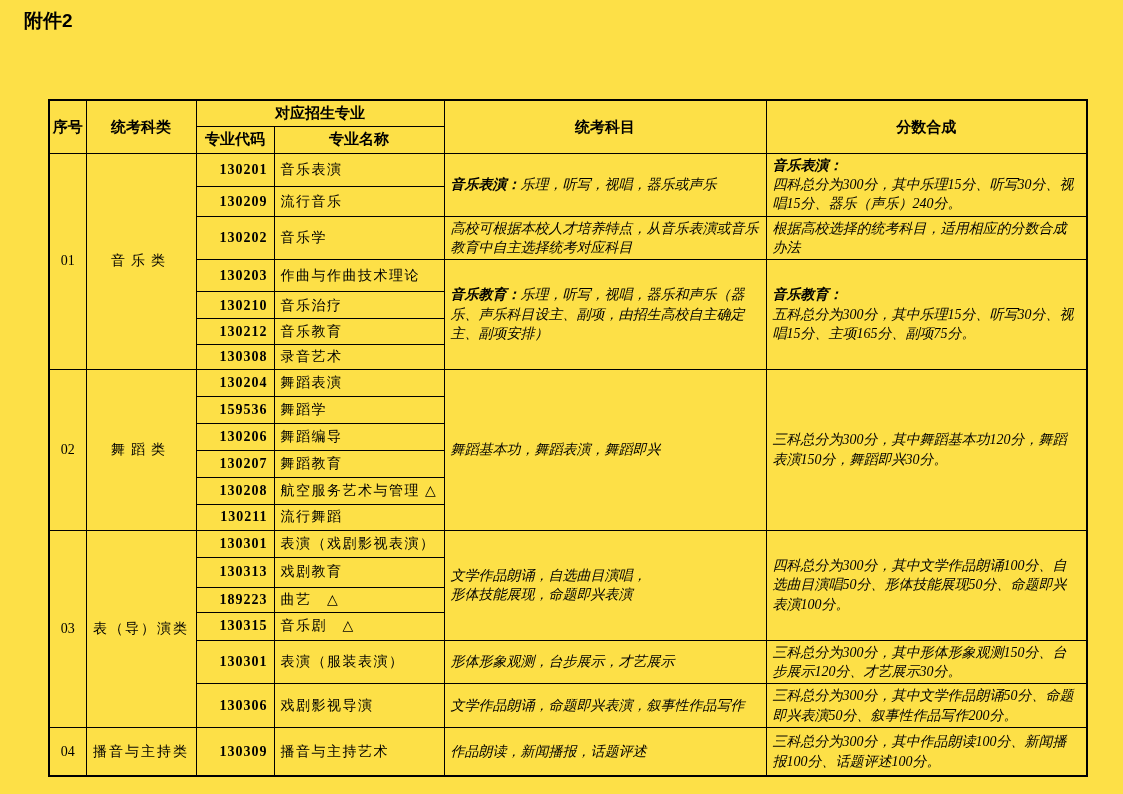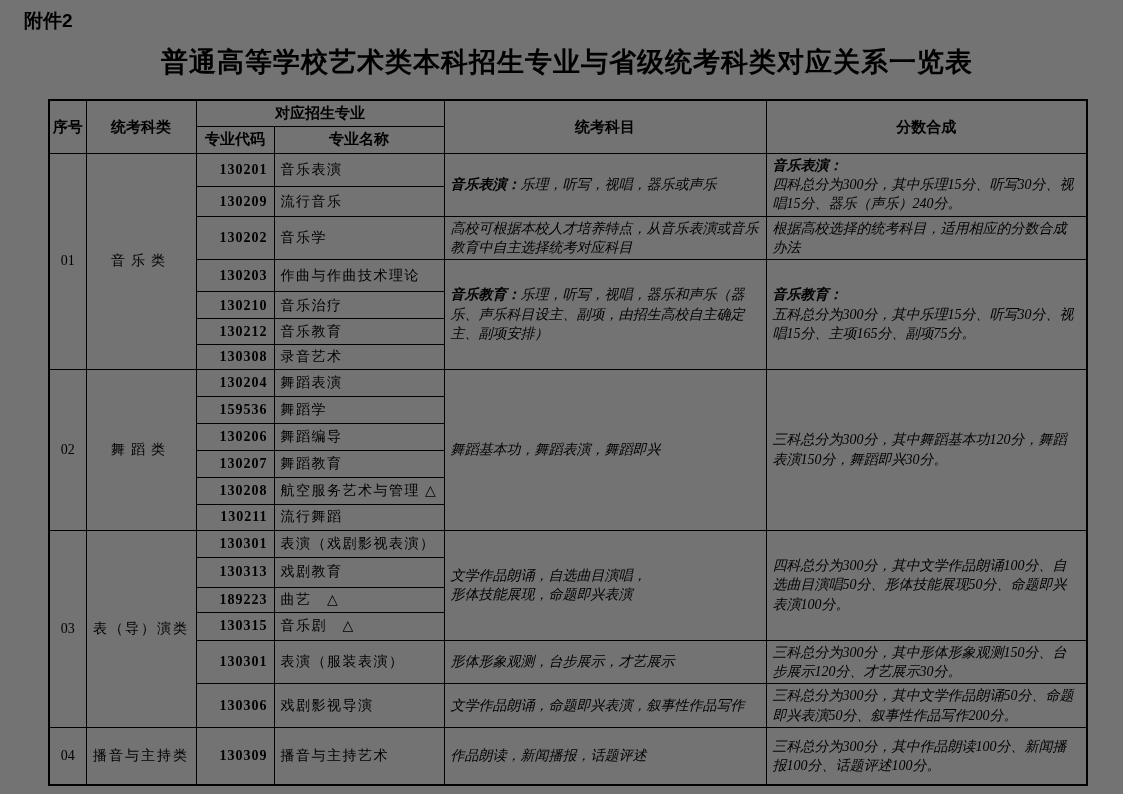--- a/index.html
+++ b/index.html
@@ -1,17 +1,17 @@
 <!DOCTYPE html>
 <html><head>
 <meta charset="utf-8">
 <style>
   html,body{margin:0;padding:0;background:#ffffff;width:1123px;height:794px;overflow:hidden;
     font-family:"Liberation Serif","DejaVu Serif",serif;color:#000;}
-  .page{position:relative;width:1123px;height:794px;background:#737373;}
+  .page{position:relative;width:1123px;height:794px;background:#fde047;}
   .attachment{position:absolute;left:24px;top:8px;font-family:"Liberation Sans","DejaVu Sans",sans-serif;
     font-weight:600;font-size:19px;}
   .title{position:absolute;left:48px;top:44px;width:1038px;text-align:center;
     font-family:"Liberation Sans","DejaVu Sans",sans-serif;font-weight:bold;font-size:27px;letter-spacing:1px;}
   table.main{position:absolute;left:48px;top:99px;width:1038px;border-collapse:collapse;table-layout:fixed;}
   table.main td,table.main th{border:1px solid #000;padding:2px 6px;vertical-align:middle;
     font-size:14px;line-height:1.38;overflow:hidden;}
   table.main{border:2px solid #000;padding-left:31px;}
   table.main th{font-family:"Liberation Sans","DejaVu Sans",sans-serif;font-weight:bold;
     font-size:15px;text-align:center;padding:2px 2px;}
@@ -23,21 +23,20 @@
   td.subj,td.score{text-align:left;padding:3px 7px;font-style:italic;}
   .txt{white-space:pre-line;}
   .lbl{font-family:"Liberation Sans","DejaVu Sans",sans-serif;font-weight:bold;}
   .lbl-block{font-family:"Liberation Sans","DejaVu Sans",sans-serif;font-weight:bold;display:block;}
 </style>
 </head>
 <body>
 
 <div class="page">
   <div class="attachment">附件2</div>
-  <div class="title">普通高等学校艺术类本科招生专业与省级统考科类对应关系一览表</div>
 
   <table class="main">
     <colgroup>
       <col style="width:37px">
         <col style="width:110px">
         <col style="width:78px">
       <col style="width:170px">
         <col style="width:322px">
         <col style="width:321px">
     </colgroup>
@@ -149,21 +148,21 @@
         <td class="subj"><span class="txt">形体形象观测，台步展示，才艺展示</span></td>
         <td class="score"><span class="txt">三科总分为300分，其中形体形象观测150分、台步展示120分、才艺展示30分。</span></td>
       </tr>
       <tr style="height:38px">
         <td class="code">130306</td>
         <td class="name">戏剧影视导演</td>
         <td class="subj"><span class="txt">文学作品朗诵，命题即兴表演，叙事性作品写作</span></td>
         <td class="score"><span class="txt">三科总分为300分，其中文学作品朗诵50分、命题即兴表演50分、叙事性作品写作200分。</span></td>
       </tr>
 
-      <tr style="height:58px">
+      <tr style="height:49px">
         <td class="idx">04</td>
         <td class="cat">播音与主持类</td>
         <td class="code">130309</td>
         <td class="name">播音与主持艺术</td>
         <td class="subj"><span class="txt">作品朗读，新闻播报，话题评述</span></td>
         <td class="score"><span class="txt">三科总分为300分，其中作品朗读100分、新闻播报100分、话题评述100分。</span></td>
       </tr>
     </tbody>
   </table>
 </div>

